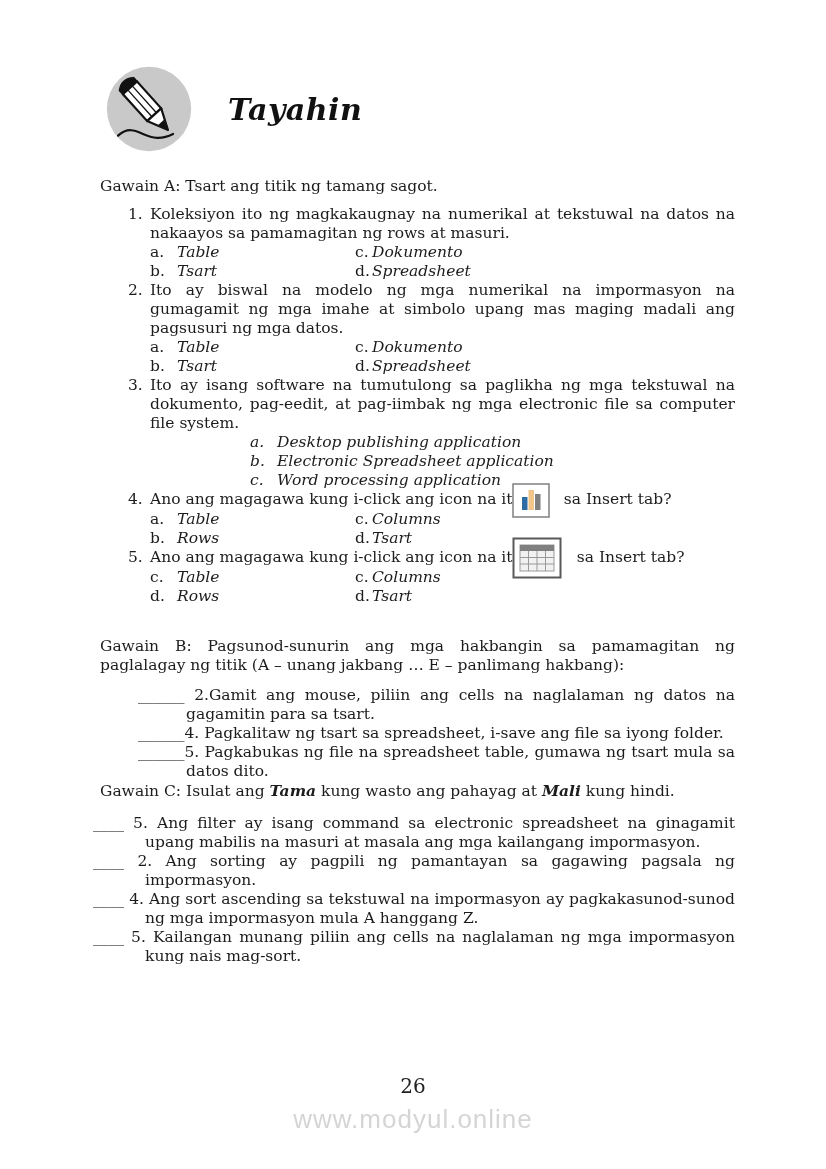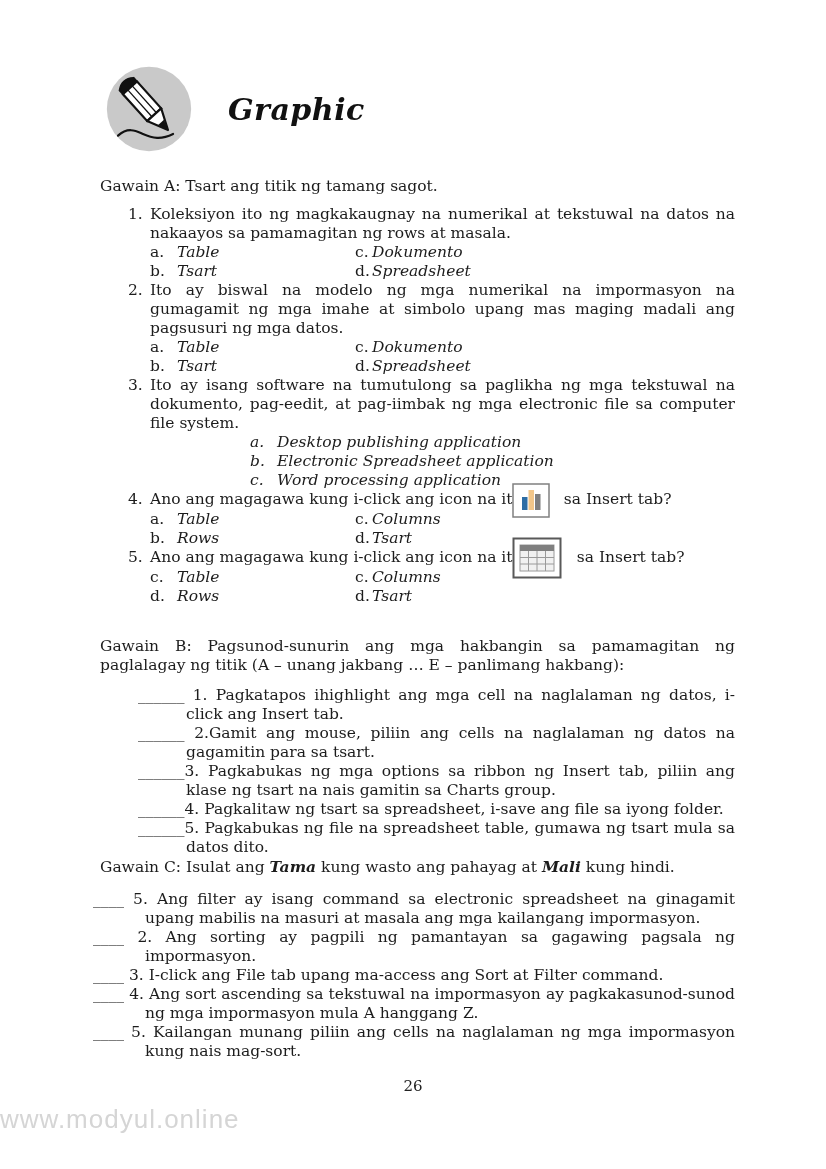--- a/index.html
+++ b/index.html
@@ -43,23 +43,23 @@
   .seq-list{margin:11px 91px 0 138px;}
   .seq{padding-left:48px;text-indent:-48px;text-align:justify;}
   .blank{letter-spacing:0;}
   
   .tf-list{margin:13px 91px 0 93px;}
   .tf{padding-left:52px;text-indent:-52px;text-align:justify;}
   
   .sp-b{margin-top:31px;}
   .sp-c{}
   
-  .pageno{position:absolute;top:1077px;left:0;width:100%;text-align:center;font-size:15px;color:#222;}
+  .pageno{position:absolute;top:1077px;left:0;width:100%;text-align:center;font-size:20px;color:#222;}
   .watermark{
-    position:absolute;top:1110px;left:0;width:100%;text-align:left;
+    position:absolute;top:1110px;left:0;width:100%;text-align:center;
     font-family:"Liberation Sans","DejaVu Sans",sans-serif;
     font-size:26px;color:#d5d5d5;letter-spacing:1px;
   }
 </style>
 </head>
 <body>
 
 <div class="page">
 
   <div class="hdr">
@@ -70,33 +70,33 @@
           <path d="M39 11 Q50 2 61 11 L61 19 L39 19 Z" fill="#111" stroke="#111" stroke-width="2"></path>
           <rect x="39" y="17" width="22" height="42" fill="#ffffff" stroke="#111" stroke-width="2.5"></rect>
           <line x1="46.5" y1="17" x2="46.5" y2="59" stroke="#111" stroke-width="1.5"></line>
           <line x1="53.5" y1="17" x2="53.5" y2="59" stroke="#111" stroke-width="1.5"></line>
           <path d="M39 59 L61 59 L50 83 Z" fill="#ffffff" stroke="#111" stroke-width="2.5" stroke-linejoin="round"></path>
           <path d="M45.5 71 L54.5 71 L50 83 Z" fill="#111"></path>
         </g>
         <path d="M14 81 C26 70 36 76 43 79 C54 84 64 86 78 79" fill="none" stroke="#111" stroke-width="2.5" stroke-linecap="round"></path>
       </svg>
     </span>
-    <div class="page-title">Graphic</div>
+    <div class="page-title">Tayahin</div>
   </div>
 
   <div>
     <div class="sec-head" style="margin-top:23px;">
       <b>Gawain A:</b>
       <span>Tsart ang titik ng tamang sagot.</span>
     </div>
 
     <div class="qlist">
 
       <div class="q">
-        <span class="qnum">1.</span><span>Koleksiyon ito ng magkakaugnay na numerikal at tekstuwal na datos na nakaayos sa pamamagitan ng rows at masala.</span>
+        <span class="qnum">1.</span><span>Koleksiyon ito ng magkakaugnay na numerikal at tekstuwal na datos na nakaayos sa pamamagitan ng rows at masuri.</span>
         <div class="opts">
           <div class="opt c1"><span class="ol">a.</span><span class="ot">Table</span></div>
           <div class="opt c2"><span class="ol">c.</span><span class="ot">Dokumento</span></div>
           <div class="opt c1"><span class="ol">b.</span><span class="ot">Tsart</span></div>
           <div class="opt c2"><span class="ol">d.</span><span class="ot">Spreadsheet</span></div>
         </div>
       </div>
 
       <div class="q">
         <span class="qnum">2.</span><span>Ito ay biswal na modelo ng mga numerikal na impormasyon na gumagamit ng mga imahe at simbolo upang mas maging madali ang pagsusuri ng mga datos.</span>
@@ -153,41 +153,38 @@
 
     </div>
   </div>
 
   <div>
     <div class="sec-head sp-b">
       <b>Gawain B:</b>
       <span>Pagsunod-sunurin ang mga hakbangin sa pamamagitan ng paglalagay ng titik (A – unang jakbang … E – panlimang hakbang):</span>
     </div>
     <div class="seq-list">
-      <div class="seq"><span class="blank">______ </span><span>1. Pagkatapos ihighlight ang mga cell na naglalaman ng datos, i-click ang Insert tab.</span></div>
       <div class="seq"><span class="blank">______ </span><span>2.Gamit ang mouse, piliin ang cells na naglalaman ng datos na gagamitin para sa tsart.</span></div>
-      <div class="seq"><span class="blank">______</span><span>3. Pagkabukas ng mga options sa ribbon ng Insert tab, piliin ang klase ng tsart na nais gamitin sa Charts group.</span></div>
       <div class="seq"><span class="blank">______</span><span>4. Pagkalitaw ng tsart sa spreadsheet, i-save ang file sa iyong folder.</span></div>
       <div class="seq"><span class="blank">______</span><span>5. Pagkabukas ng file na spreadsheet table, gumawa ng tsart mula sa datos dito.</span></div>
     </div>
   </div>
 
   <div>
     <div class="sec-head sp-c">
       <b>Gawain C:</b>
       <span>Isulat ang</span>
       <span class="bi">Tama</span>
       <span>kung wasto ang pahayag at</span>
       <span class="bi">Mali</span>
       <span>kung hindi.</span>
     </div>
     <div class="tf-list">
       <div class="tf"><span class="blank">____ </span><span>5. Ang filter ay isang command sa electronic spreadsheet na ginagamit upang mabilis na masuri at masala ang mga kailangang impormasyon.</span></div>
       <div class="tf"><span class="blank">____ </span><span>2. Ang sorting ay pagpili ng pamantayan sa gagawing pagsala ng impormasyon.</span></div>
-      <div class="tf"><span class="blank">____ </span><span>3. I-click ang File tab upang ma-access ang Sort at Filter command.</span></div>
       <div class="tf"><span class="blank">____ </span><span>4. Ang sort ascending sa tekstuwal na impormasyon ay pagkakasunod-sunod ng mga impormasyon mula A hanggang Z.</span></div>
       <div class="tf"><span class="blank">____ </span><span>5. Kailangan munang piliin ang cells na naglalaman ng mga impormasyon kung nais mag-sort.</span></div>
     </div>
   </div>
 
   <div class="pageno">26</div>
   <div class="watermark">www.modyul.online</div>
 
 </div>
 

